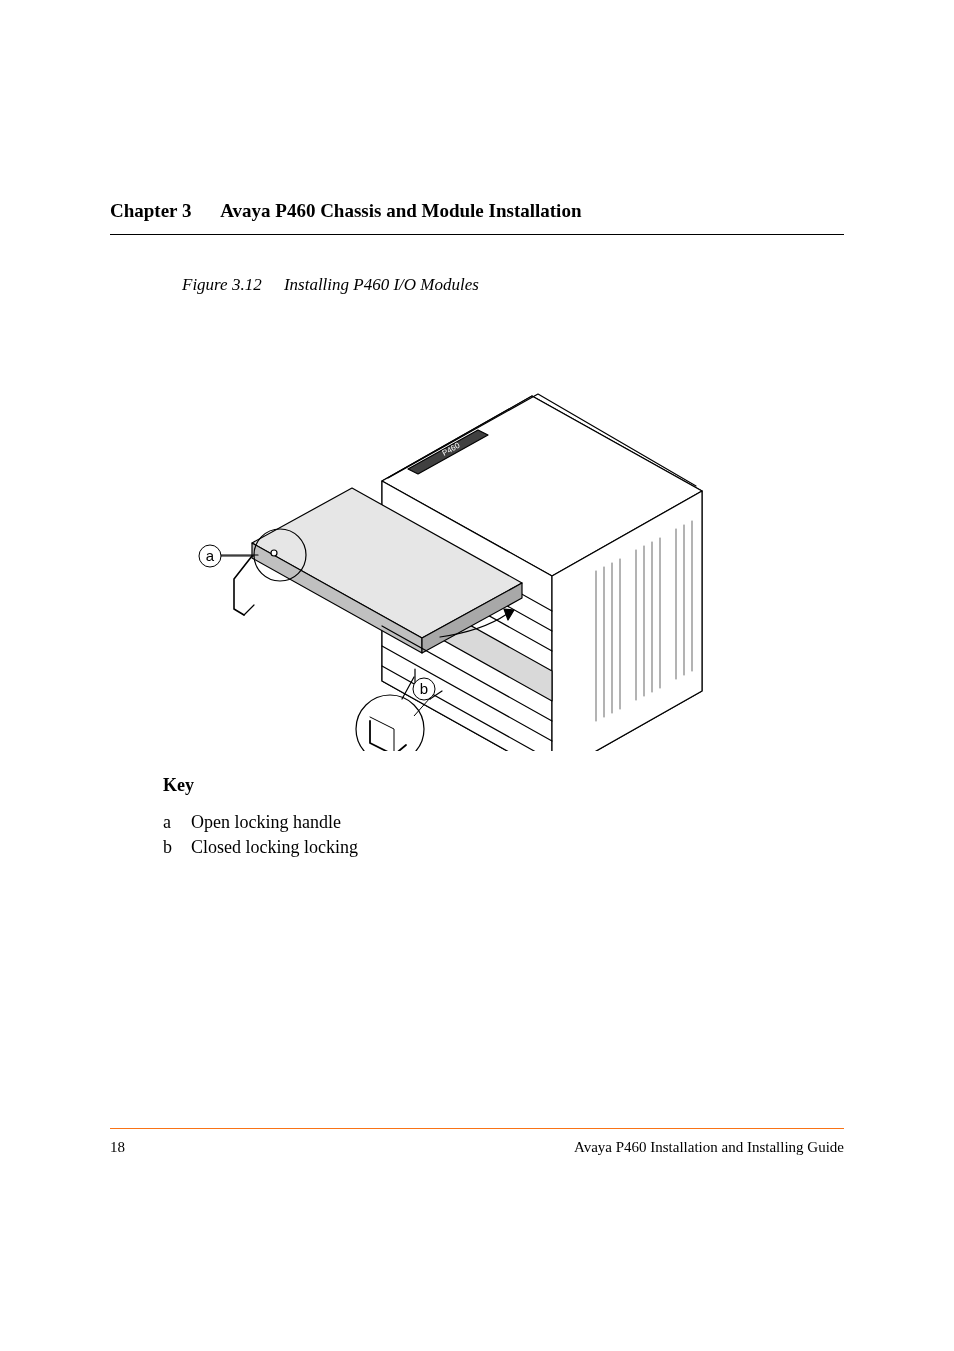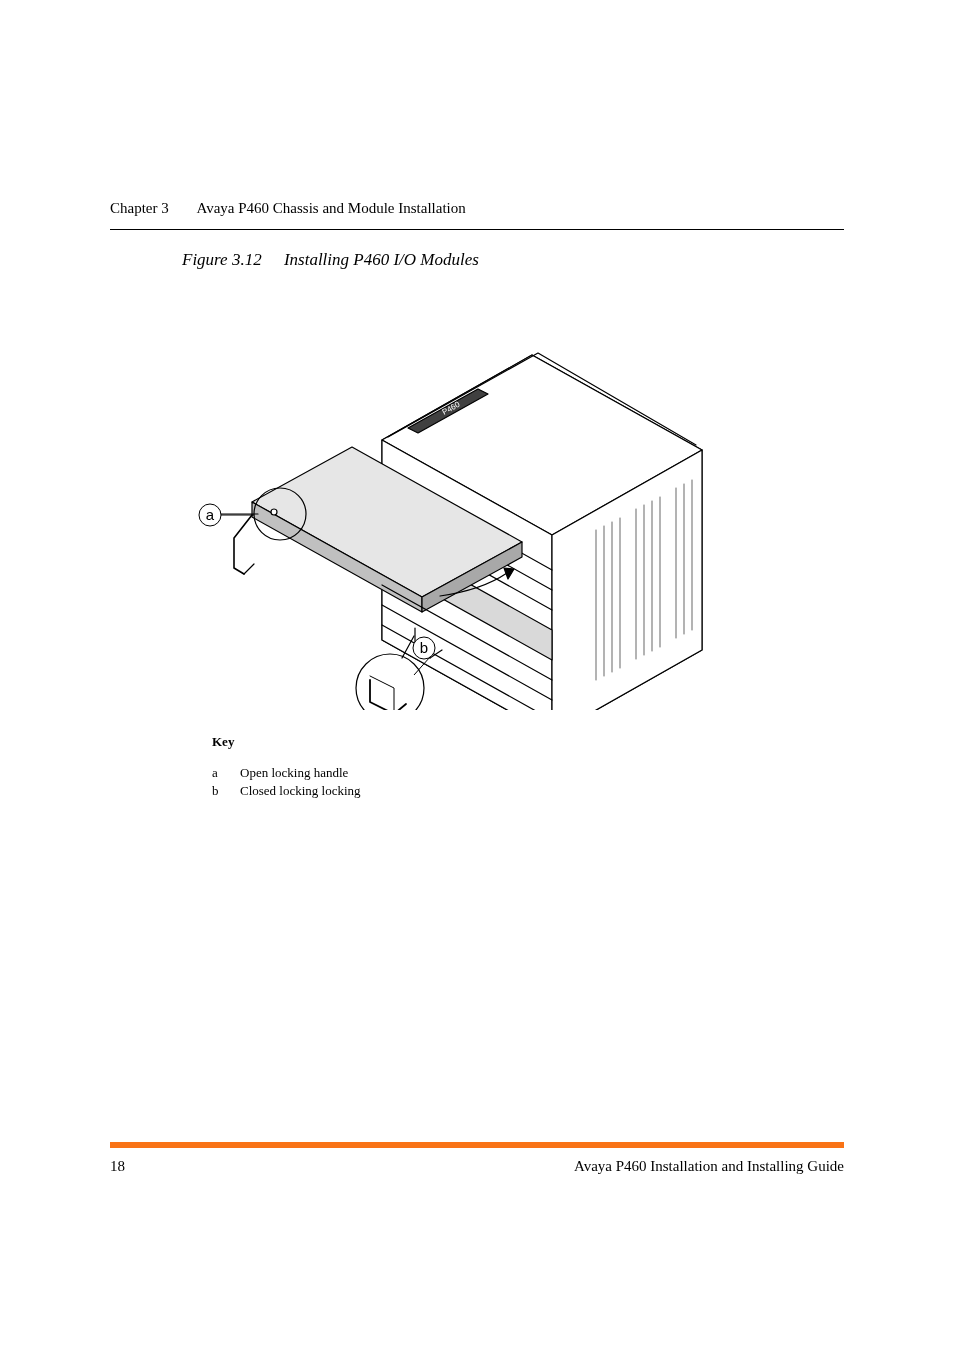--- a/index.html
+++ b/index.html
@@ -13,71 +13,72 @@
       height: 1351px;
       font-family: "Palatino Linotype", "Book Antiqua", Palatino, Georgia, serif;
       background: white;
       color: #000;
       position: relative;
     }
     .page {
       padding: 200px 110px 0 110px;
     }
     .header-row {
-      font-size: 15px;
+      font-size: 19px;
       padding-bottom: 12px;
       border-bottom: 1px solid #000;
-      margin-bottom: 20px;
+      margin-bottom: 40px;
+      font-weight: bold;
     }
     .chapter-label {
       display: inline-block;
     }
     .chapter-title {
       display: inline-block;
       margin-left: 24px;
     }
     .figure-caption {
       font-style: italic;
       font-size: 17px;
       margin-left: 72px;
-      margin-bottom: 10px;
+      margin-bottom: 26px;
     }
     .figure-caption .fig-num {
       margin-right: 18px;
     }
     .figure-area {
       margin-left: 72px;
       margin-bottom: 24px;
     }
     .key-section {
-      margin-left: 102px;
-      font-size: 13px;
+      margin-left: 53px;
+      font-size: 18px;
     }
     .key-heading {
       font-weight: bold;
       margin-bottom: 14px;
     }
     .key-list {
       list-style: none;
       padding: 0;
       margin: 0;
       line-height: 1.4;
     }
     .key-list li {
       display: flex;
     }
     .key-letter {
       width: 28px;
     }
     .footer {
       position: absolute;
-      bottom: 176px;
+      bottom: 195px;
       left: 110px;
       right: 110px;
-      border-top: 6px solid #f97316;
+      border-top: 1px solid #f97316;
       padding-top: 10px;
       font-size: 15px;
       display: flex;
       justify-content: space-between;
     }
     svg {
       display: block;
     }
   </style>
 </head>

